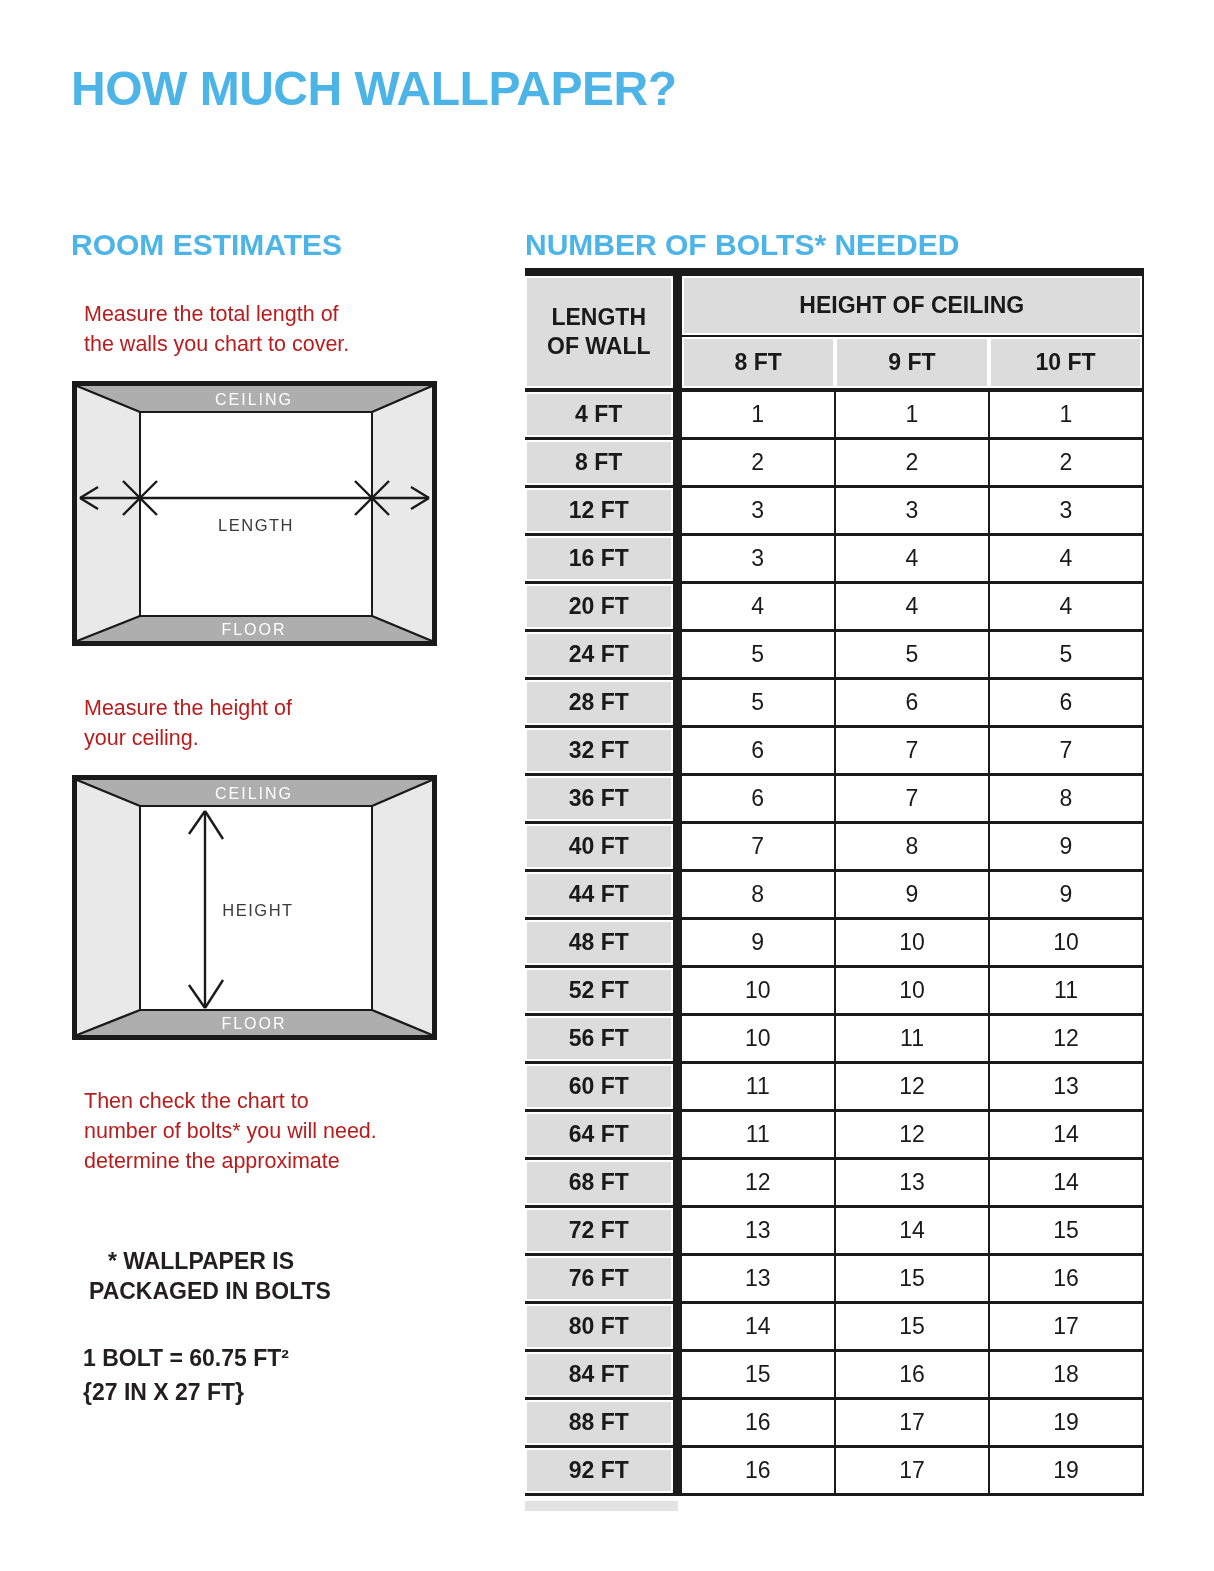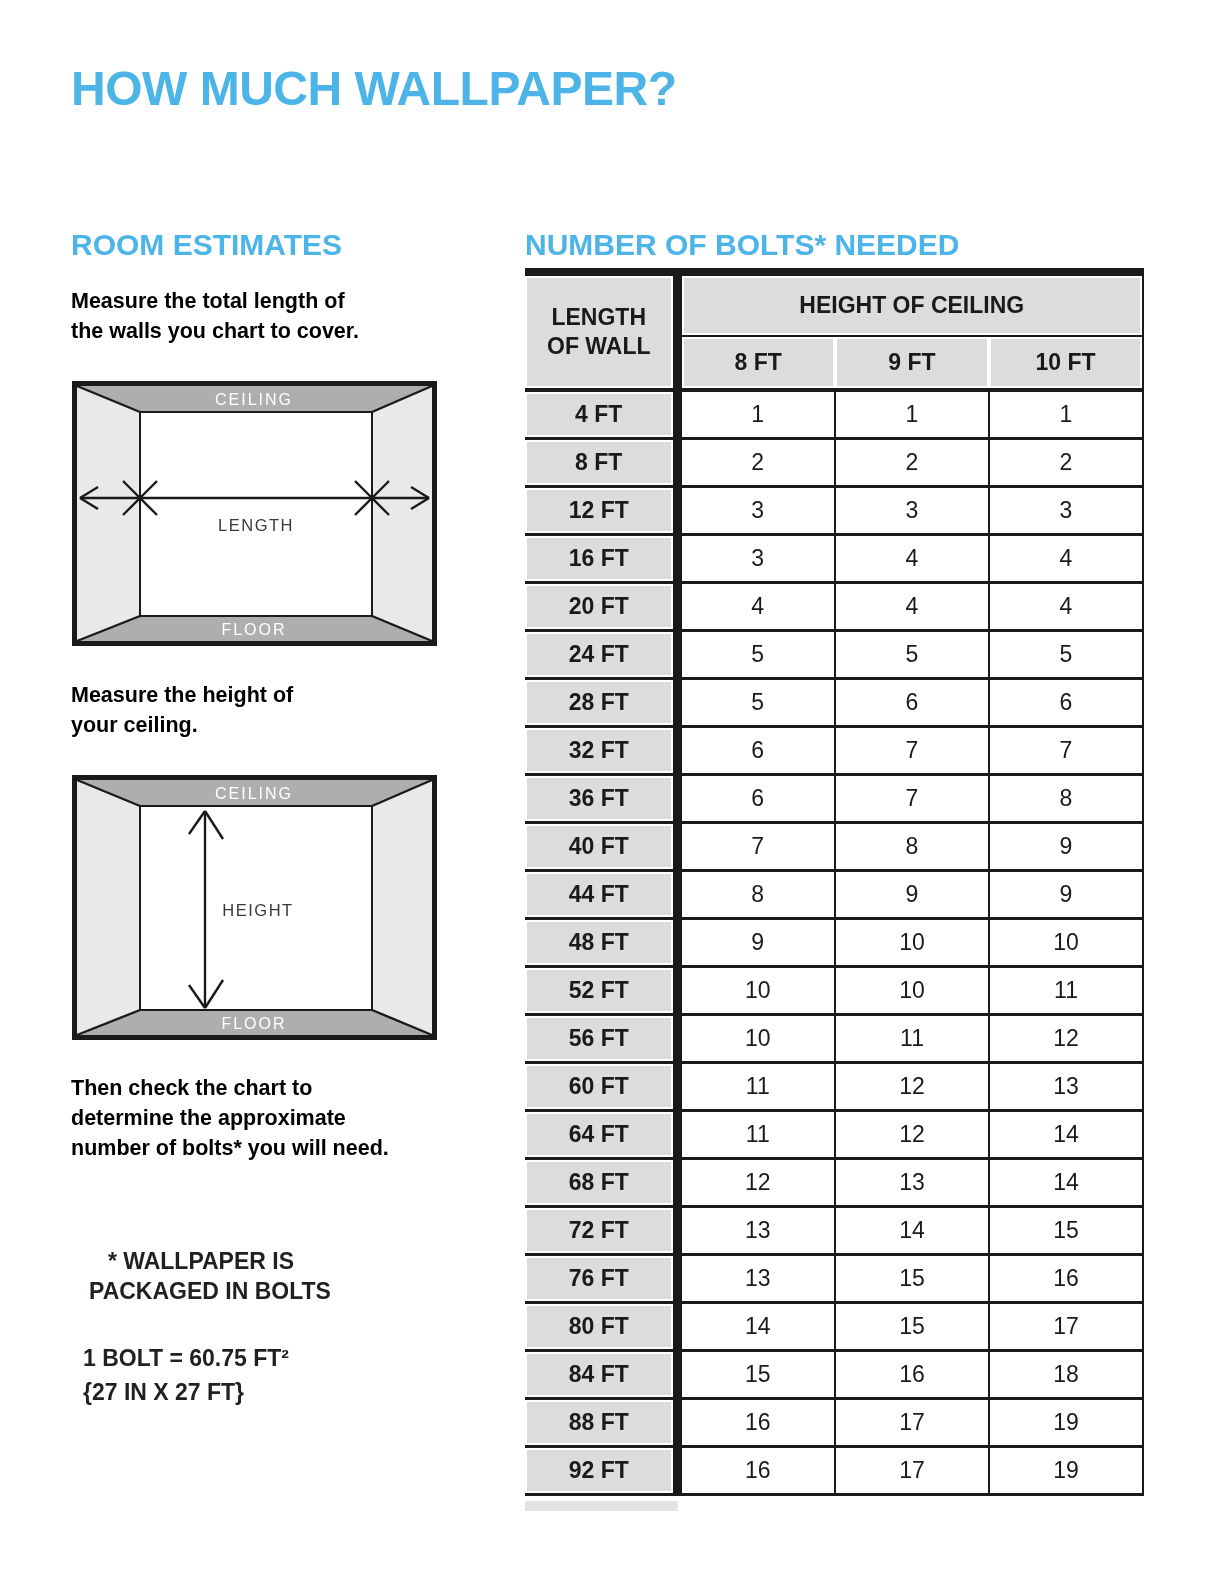--- a/index.html
+++ b/index.html
@@ -9,21 +9,21 @@
   }
   .title {
     position:absolute; left:71px; top:61px; margin:0;
     font-size:48px; font-weight:700; color:#4cb4e6; letter-spacing:-0.5px; white-space:nowrap;
   }
   .sec-heading {
     position:absolute; margin:0; font-size:30px; font-weight:700; color:#4cb4e6; white-space:nowrap;
   }
   .room-heading { left:71px; top:228px; }
   .table-heading { left:525px; top:228px; width:618px; }
-  .para { position:absolute; left:71px; margin:0; font-size:21.5px; line-height:30px; color:#000000;font-weight:bold; }
+  .para { position:absolute; left:71px; margin:13px; font-size:21.5px; line-height:30px; color:#b91c1c; }
   .para span { display:block; white-space:nowrap; }
   .para-length { top:286px; }
   .para-height { top:680px; }
   .para-chart  { top:1073px; }
   .footnote { position:absolute; left:71px; top:1246px; margin:0; font-size:23px; font-weight:700; line-height:30px; }
   .footnote span { display:block; white-space:nowrap;text-align:center; }
   .footnote .line2 { padding-left:18px; }
   .boltspec { position:absolute; left:71px; top:1329px; margin:12px; font-size:23px; font-weight:700; line-height:34px; }
   .boltspec span { display:block; white-space:nowrap; }
   .diagram { position:absolute; left:72px; }
@@ -131,22 +131,22 @@
       <line x1="133" y1="233" x2="151" y2="205"></line>
     </g>
     <rect x="2.5" y="2.5" width="360" height="260" fill="none" stroke="#1a1a1a" stroke-width="5"></rect>
     <text class="wall-label" x="182" y="24" text-anchor="middle">CEILING</text>
     <text class="wall-label" x="182" y="254" text-anchor="middle">FLOOR</text>
     <text class="dim-label" x="186" y="141" text-anchor="middle">HEIGHT</text>
   </svg>
 
   <p class="para para-chart">
     <span>Then check the chart to</span>
+    <span>number of bolts* you will need.</span>
     <span>determine the approximate</span>
-    <span>number of bolts* you will need.</span>
   </p>
 
   <p class="footnote">
     <span>* WALLPAPER IS</span>
     <span class="line2">PACKAGED IN BOLTS</span>
   </p>
 
   <p class="boltspec">
     <span>1 BOLT = 60.75 FT²</span>
     <span>{27 IN X 27 FT}</span>

